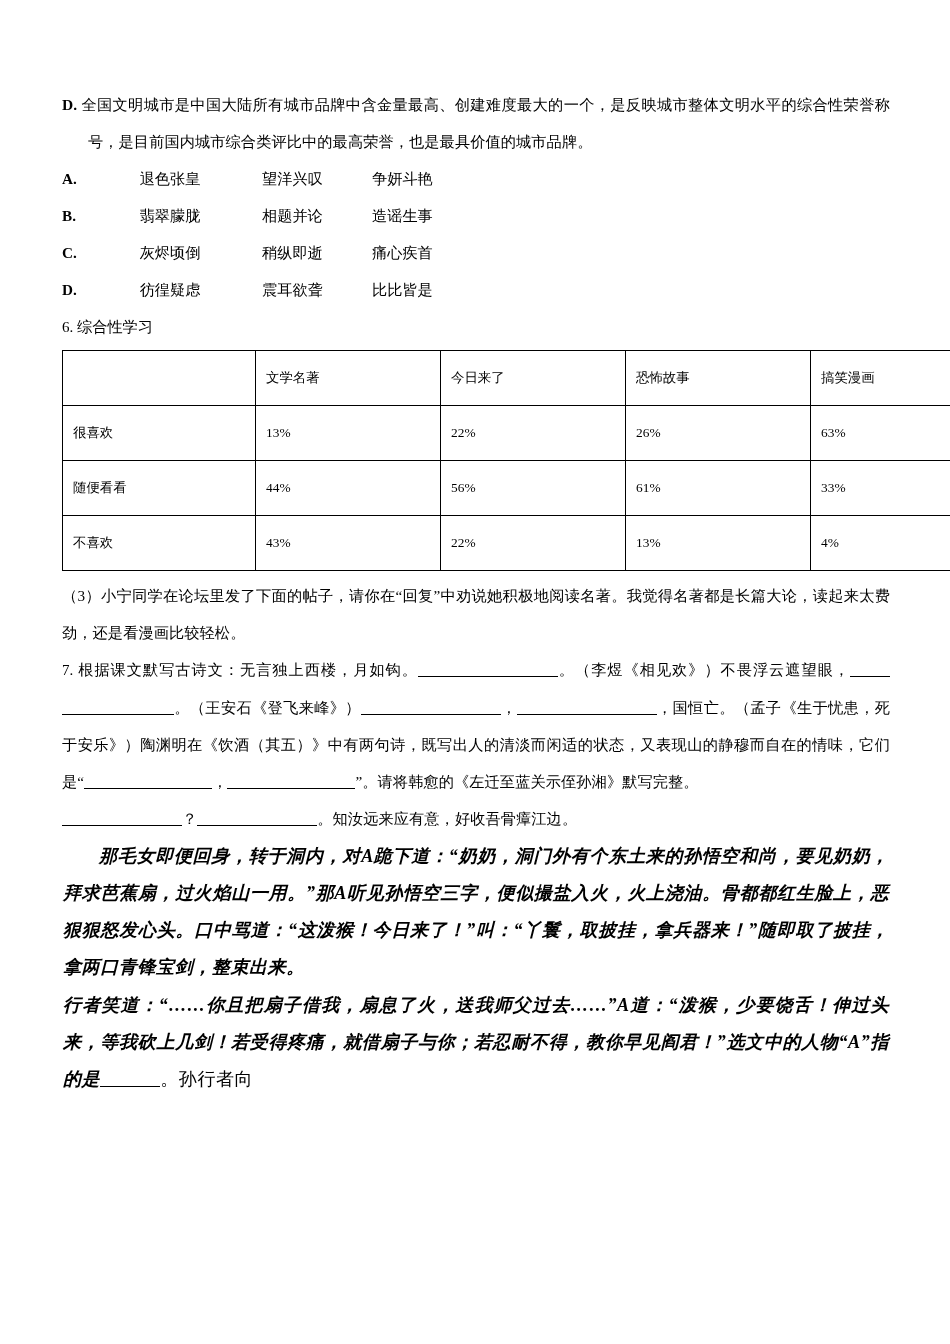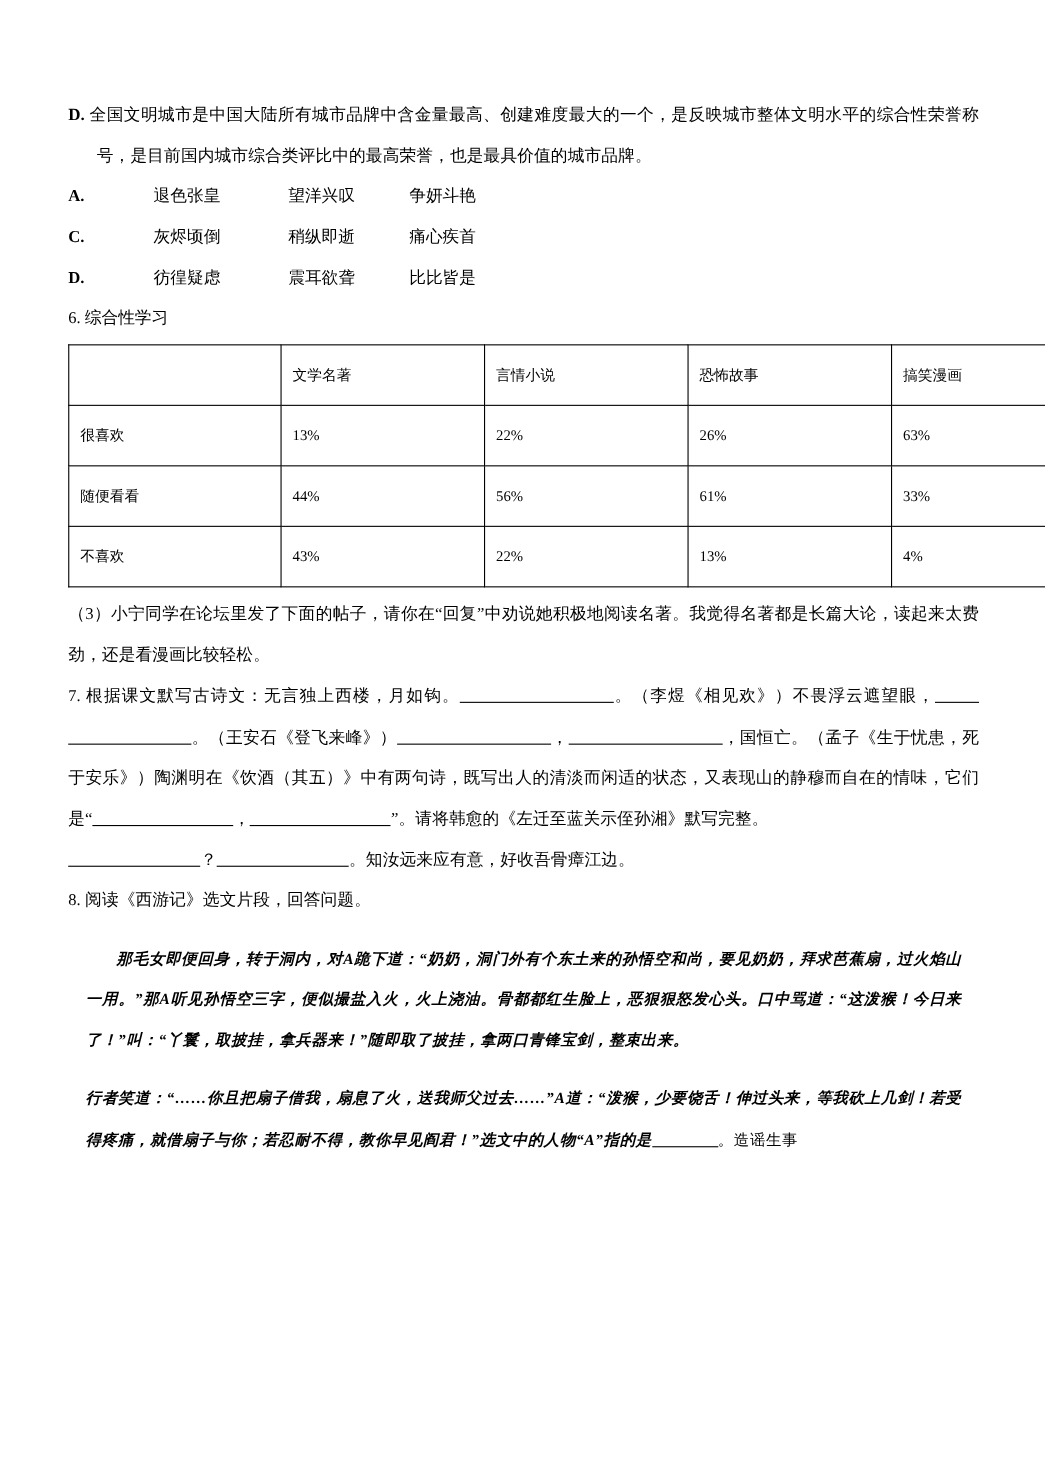--- a/index.html
+++ b/index.html
@@ -110,60 +110,61 @@
   .b-md { width: 120px; }
   .b-xs { width: 60px; }
   .b-tail { width: 40px; }
   .b-head { width: 112px; }
 
   
   .kai {
     font-family: "Liberation Serif", "DejaVu Serif", serif;
     font-style: italic;
     font-weight: bold;
-    font-size: 14px;
+    font-size: 18px;
     line-height: 37px;
     text-align: justify;
     text-justify: inter-ideograph;
-    margin: 16px;
+    margin: 1px;
     letter-spacing: 0.6px;
   }
   .kai .blank { border-bottom-width: 1.4px; }
   .upright {
     font-style: normal;
     font-weight: normal;
     font-family: "Liberation Sans", "DejaVu Sans", sans-serif;
   }
 </style>
 </head>
 <body>
 
 <div class="page">
   <div class="content">
 
     <p class="para para-hang"><span class="optlabel">D.</span>&nbsp;<span>全国文明城市是中国大陆所有城市品牌中含金量最高、创建难度最大的一个，是反映城市整体文明水平的综合性荣誉称号，是目前国内城市综合类评比中的最高荣誉，也是最具价值的城市品牌。</span></p>
 
 
     <div class="choice-row"><span class="opt-mark">A.</span><span class="w1">退色</span><span class="w2">张皇</span><span class="w3">望洋兴叹</span><span class="w4">争妍斗艳</span></div>
 
+    <div class="choice-row"><span class="opt-mark">B.</span><span class="w1">翡翠</span><span class="w2">朦胧</span><span class="w3">相题并论</span><span class="w4">造谣生事</span></div>
 
     <div class="choice-row"><span class="opt-mark">C.</span><span class="w1">灰烬</span><span class="w2">顷倒</span><span class="w3">稍纵即逝</span><span class="w4">痛心疾首</span></div>
 
     <div class="choice-row"><span class="opt-mark">D.</span><span class="w1">彷徨</span><span class="w2">疑虑</span><span class="w3">震耳欲聋</span><span class="w4">比比皆是</span></div>
 
     <p class="line"><span class="qnum">6</span><span class="qnum">.</span>&nbsp;<span>综合性学习</span></p>
 
 
 
     <table class="stat">
       <tbody>
         <tr>
           <td class="c0"></td>
           <td class="c1">文学名著</td>
-          <td class="c2">言情小说</td>
+          <td class="c2">今日来了</td>
           <td class="c3">恐怖故事</td>
           <td class="c4">搞笑漫画</td>
         </tr>
         <tr>
           <td class="c0">很喜欢</td>
           <td class="c1">13%</td>
           <td class="c2">22%</td>
           <td class="c3">26%</td>
           <td class="c4">63%</td>
         </tr>
@@ -185,20 +186,19 @@
     </table>
 
     <p class="para" style="margin-top:6px;">（3）小宁同学在论坛里发了下面的帖子，请你在“回复”中劝说她积极地阅读名著。我觉得名著都是长篇大论，读起来太费劲，还是看漫画比较轻松。</p>
 
 
     <p class="para"><span class="qnum">7</span><span class="qnum">.</span>&nbsp;<span>根据课文默写古诗文：无言独上西楼，月如钩。</span><span class="blank b-xl"></span><span>。（李煜《相见欢》）不畏浮云遮望眼，</span><span class="blank b-tail"></span><span class="blank b-head"></span><span>。（王安石《登飞来峰》）</span><span class="blank b-xl"></span><span>，</span><span class="blank b-xl"></span><span>，国恒亡。（孟子《生于忧患，死于安乐》）陶渊明在《饮酒（其五）》中有两句诗，既写出人的清淡而闲适的状态，又表现山的静穆而自在的情味，它们是“</span><span class="blank b-lg"></span><span>，</span><span class="blank b-lg"></span><span>”。请将韩愈的《左迁至蓝关示侄孙湘》默写完整。</span></p>
 
 
     <p class="para"><span class="blank b-md"></span><span>？</span><span class="blank b-md"></span><span>。知汝远来应有意，好收吾骨瘴江边。</span></p>
 
-    <p class="para"><span class="qnum">8</span><span class="qnum">.</span>&nbsp;<span>阅读《西游记》选文片段，回答问题。</span></p>
 
     <p class="kai indent2">那毛女即便回身，转于洞内，对A跪下道：“奶奶，洞门外有个东土来的孙悟空和尚，要见奶奶，拜求芭蕉扇，过火焰山一用。”那A听见孙悟空三字，便似撮盐入火，火上浇油。骨都都红生脸上，恶狠狠怒发心头。口中骂道：“这泼猴！今日来了！”叫：“丫鬟，取披挂，拿兵器来！”随即取了披挂，拿两口青锋宝剑，整束出来。</p>
 
-    <p class="kai"><span>行者笑道：“……你且把扇子借我，扇息了火，送我师父过去……”A道：“泼猴，少要饶舌！伸过头来，等我砍上几剑！若受得疼痛，就借扇子与你；若忍耐不得，教你早见阎君！”选文中的人物“A”指的是</span><span class="blank b-xs"></span><span class="upright">。造谣生事</span></p>
+    <p class="kai"><span>行者笑道：“……你且把扇子借我，扇息了火，送我师父过去……”A道：“泼猴，少要饶舌！伸过头来，等我砍上几剑！若受得疼痛，就借扇子与你；若忍耐不得，教你早见阎君！”选文中的人物“A”指的是</span><span class="blank b-xs"></span><span class="upright">。孙行者向</span></p>
 
   </div>
 </div>
 
 </body></html>

